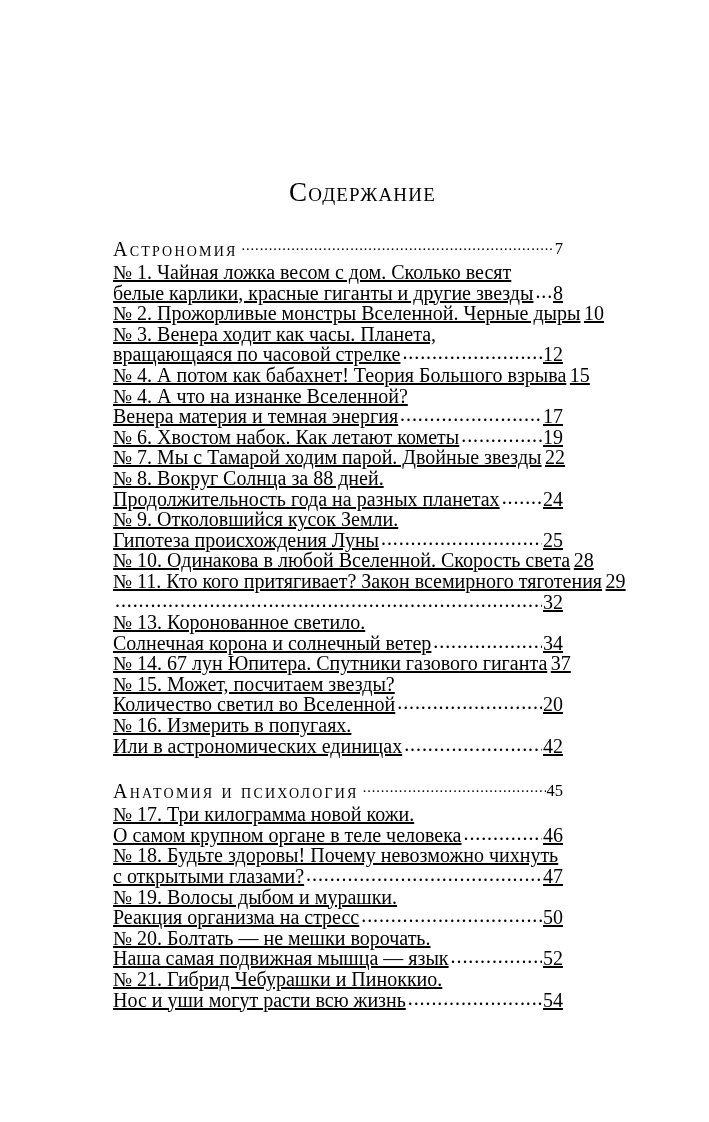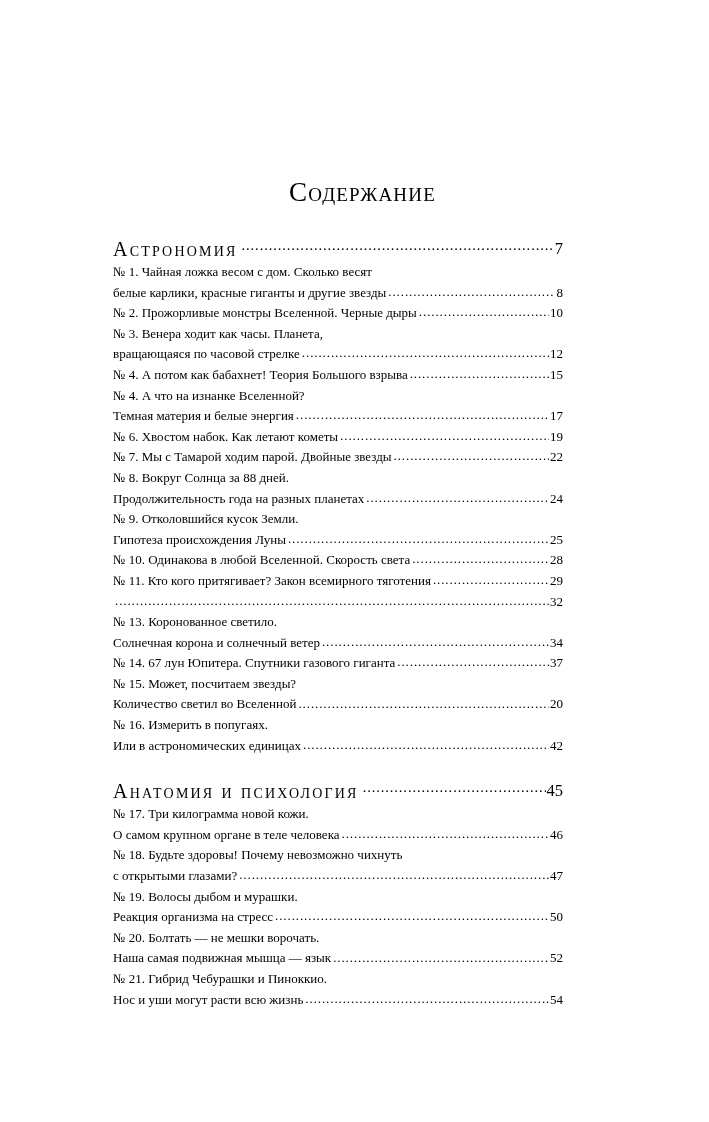--- a/index.html
+++ b/index.html
@@ -87,29 +87,30 @@
   }
   .section-head .page-num {
     flex: 0 0 auto;
     font-size: 16.5px;
     font-variant: normal;
     letter-spacing: 0;
   }
 
   
   .entry {
-    font-size: 13px;
+    font-size: 20px;
     line-height: 20.6px;
+    text-decoration: underline;
   }
   .entry .line-first {
     white-space: pre;
   }
   .entry .line-last {
     display: flex;
-    align-items: flex-end;
+    align-items: flex-start;
     white-space: pre;
   }
   .entry .line-last .txt {
     flex: 0 0 auto;
   }
   .entry .line-last .leader {
     flex: 1 1 auto;
     position: relative;
     overflow: hidden;
     height: 1em;
@@ -149,21 +150,21 @@
         </div>
         <div class="entry">
           <div class="line-first">№ 3. Венера ходит как часы. Планета,</div>
           <div class="line-last"><span class="txt">вращающаяся по часовой стрелке</span><span class="leader"></span><span class="page-num">12</span></div>
         </div>
         <div class="entry">
           <div class="line-last"><span class="txt">№ 4. А потом как бабахнет! Теория Большого взрыва</span><span class="leader"></span><span class="page-num">15</span></div>
         </div>
         <div class="entry">
           <div class="line-first">№ 4. А что на изнанке Вселенной?</div>
-          <div class="line-last"><span class="txt">Темная материя и белые энергия</span><span class="leader"></span><span class="page-num">17</span></div>
+          <div class="line-last"><span class="txt">Венера материя и темная энергия</span><span class="leader"></span><span class="page-num">17</span></div>
         </div>
         <div class="entry">
           <div class="line-last"><span class="txt">№ 6. Хвостом набок. Как летают кометы</span><span class="leader"></span><span class="page-num">19</span></div>
         </div>
         <div class="entry">
           <div class="line-last"><span class="txt">№ 7. Мы с Тамарой ходим парой. Двойные звезды</span><span class="leader"></span><span class="page-num">22</span></div>
         </div>
         <div class="entry">
           <div class="line-first">№ 8. Вокруг Солнца за 88 дней.</div>
           <div class="line-last"><span class="txt">Продолжительность года на разных планетах</span><span class="leader"></span><span class="page-num">24</span></div>

